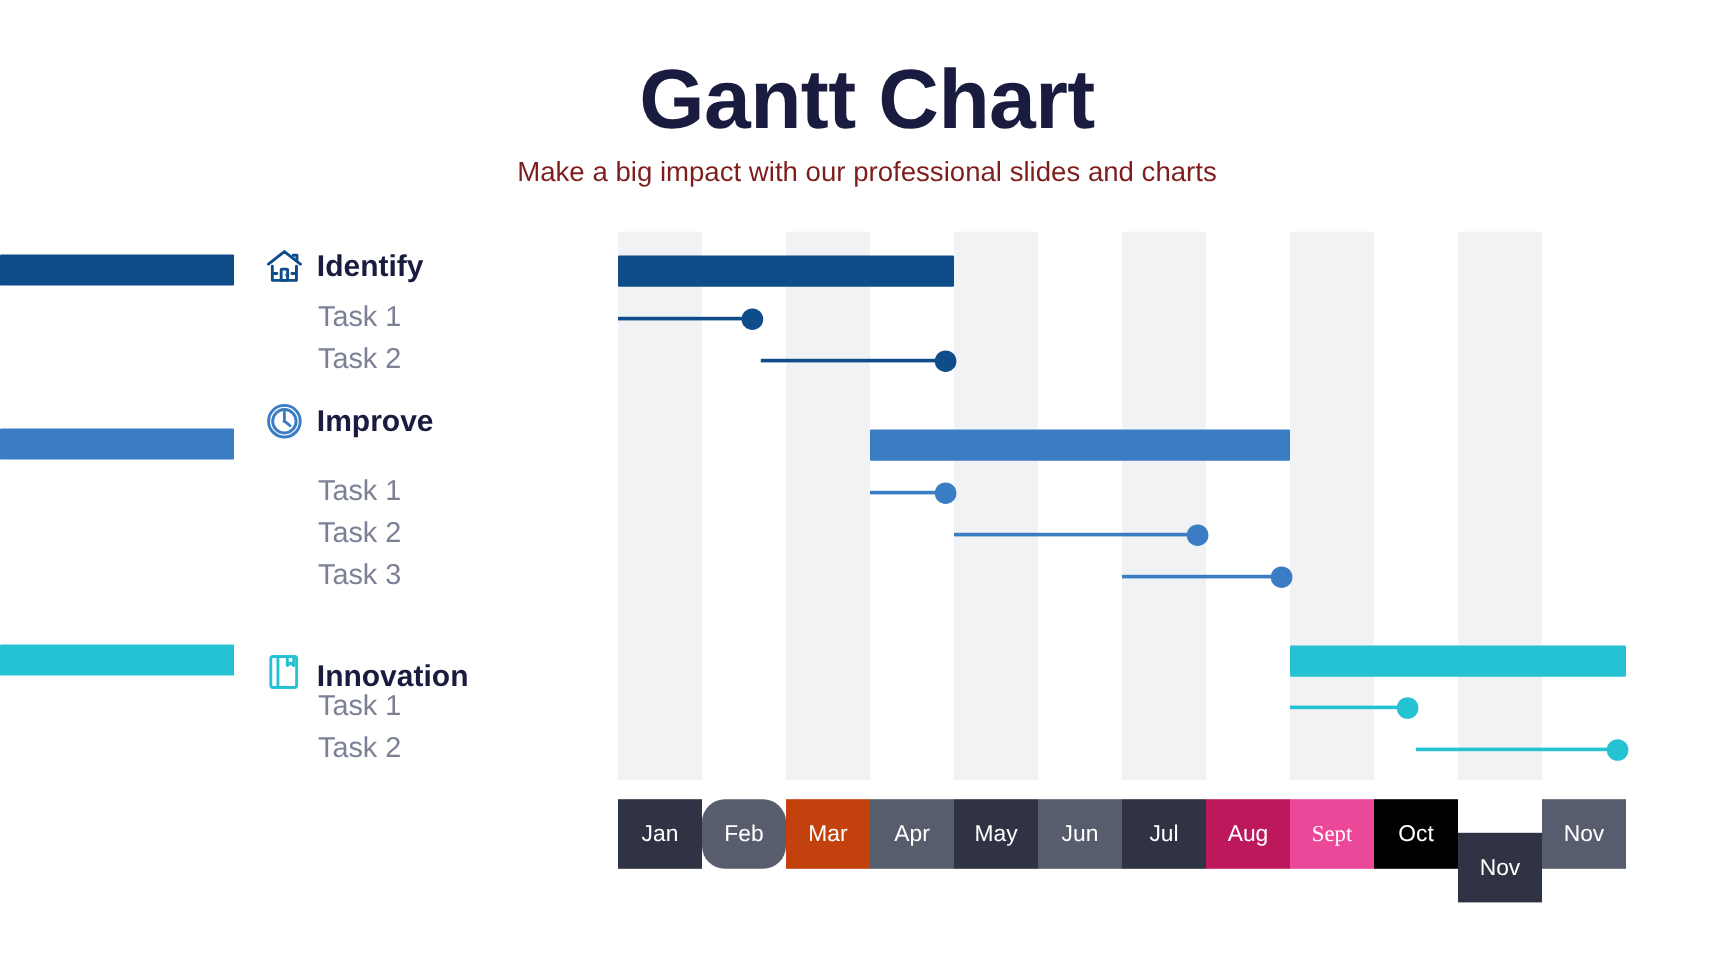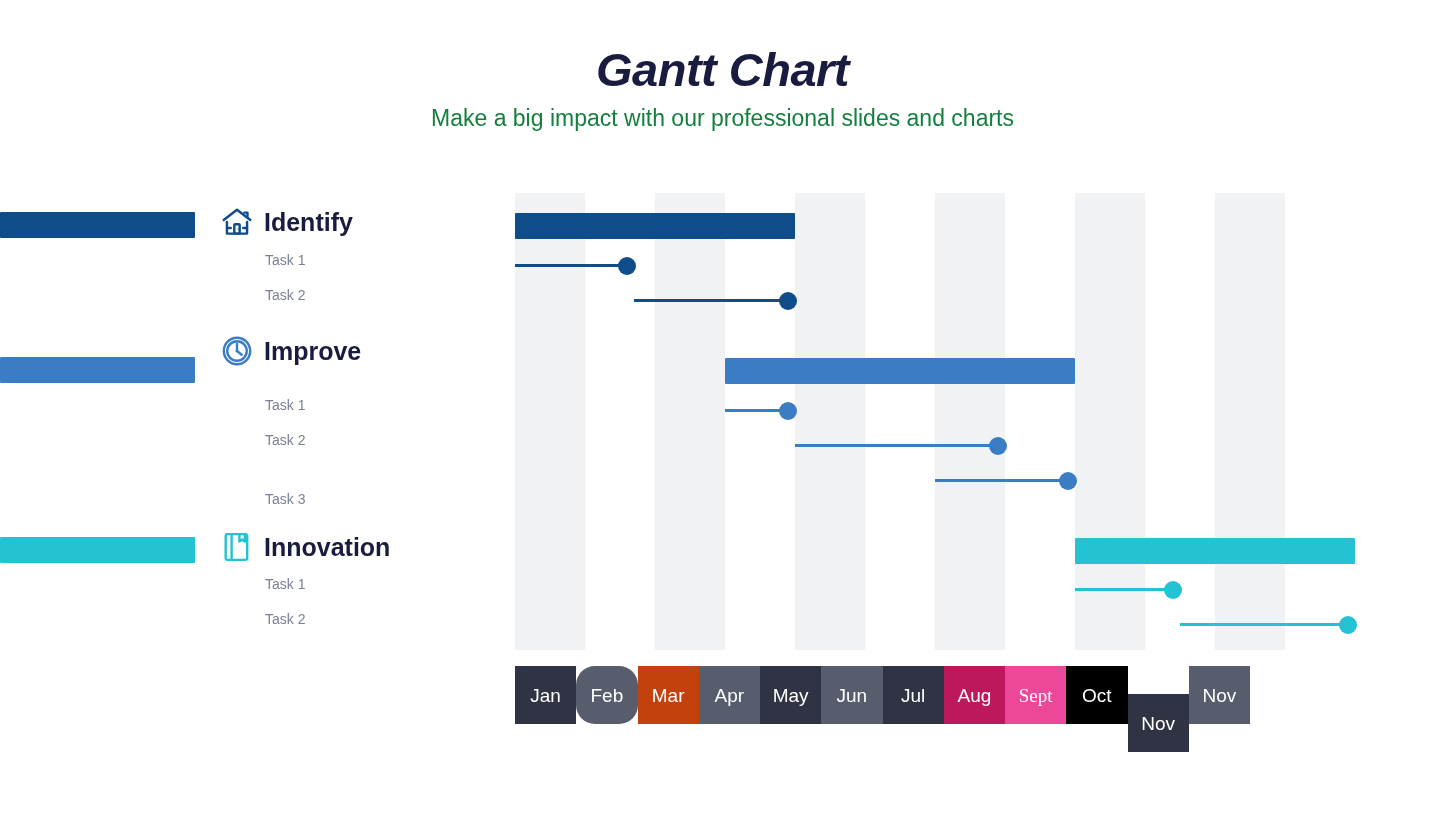--- a/index.html
+++ b/index.html
@@ -15,30 +15,29 @@
 
   
   .header {
     position: absolute;
     top: 0; left: 0;
     width: 1445px;
     padding-top: 44px;
     text-align: center;
   }
   .title {
-    font-size: 47px;
+    font-size: 70px;
     font-weight: bold;
     color: #191b3f;
     letter-spacing: -0.5px;
     line-height: 1.12;
-    font-style: italic;
   }
   .subtitle {
     font-size: 23px;
-    color: #15803d;
+    color: #7f1d1d;
     margin-top: 8px;
     line-height: 1.2;
   }
 
   
   .legend {
     position: absolute;
     left: 0;
     top: 193px;
     width: 500px;
@@ -63,21 +62,21 @@
   .legend-name {
     font-size: 25px;
     font-weight: bold;
     color: #191b3f;
     line-height: 1;
     white-space: nowrap;
   }
   .legend-task {
     position: absolute;
     left: 265px;
-    font-size: 14px;
+    font-size: 24px;
     color: #7b8095;
     line-height: 1;
     white-space: nowrap;
   }
 
   
   .chart {
     position: absolute;
     left: 515px;
     top: 193px;
@@ -107,21 +106,21 @@
     width: 18px;
     height: 18px;
     border-radius: 50%;
   }
 
   
   .months {
     position: absolute;
     left: 0;
     top: 473px;
-    width: 735px;
+    width: 840px;
     height: 58px;
     display: flex;
   }
   .month {
     flex: 1 1 0;
     height: 58px;
     display: flex;
     align-items: center;
     justify-content: center;
     font-size: 19px;
@@ -160,25 +159,25 @@
         <svg class="legend-icon" viewBox="0 0 24 24">
           <circle fill="none" stroke="#3b7dc4" stroke-width="1.7" stroke-linecap="round" stroke-linejoin="round" cx="12" cy="12" r="9.3"></circle>
           <circle fill="none" stroke="#3b7dc4" stroke-width="1.7" stroke-linecap="round" stroke-linejoin="round" cx="12" cy="12" r="6.9"></circle>
           <path fill="none" stroke="#3b7dc4" stroke-width="1.7" stroke-linecap="round" stroke-linejoin="round" d="M12 6.8V12l3.3 2.6"></path>
           <circle fill="#3b7dc4" cx="12" cy="12" r="1"></circle>
         </svg>
         <span class="legend-name">Improve</span>
       </div>
       <div class="legend-task" style="top: 205px;">Task 1</div>
       <div class="legend-task" style="top: 240px;">Task 2</div>
-      <div class="legend-task" style="top: 275px; margin-top: 24px;">Task 3</div>
+      <div class="legend-task" style="top: 275px;">Task 3</div>
     </div>
     <div class="legend-group">
       <div class="legend-accent" style="top: 344px; background: rgb(37, 194, 211);"></div>
-      <div class="legend-head" style="top: 337px;">
+      <div class="legend-head" style="top: 350px; align-items: flex-end;">
         <svg class="legend-icon" viewBox="0 0 24 24">
           <rect fill="none" stroke="#25c2d3" stroke-width="1.7" stroke-linecap="round" stroke-linejoin="round" x="4" y="2.9" width="15.2" height="18.2" rx="1.3"></rect>
           <path fill="none" stroke="#25c2d3" stroke-width="1.7" stroke-linecap="round" stroke-linejoin="round" d="M8.2 2.9v18.2"></path>
           <path fill="none" stroke="#25c2d3" stroke-width="1.7" stroke-linecap="round" stroke-linejoin="round" d="M13.7 2.9v5.3l1.9-1.5 1.9 1.5V2.9"></path>
         </svg>
         <span class="legend-name">Innovation</span>
       </div>
       <div class="legend-task" style="top: 384px;">Task 1</div>
       <div class="legend-task" style="top: 419px;">Task 2</div>
     </div>

